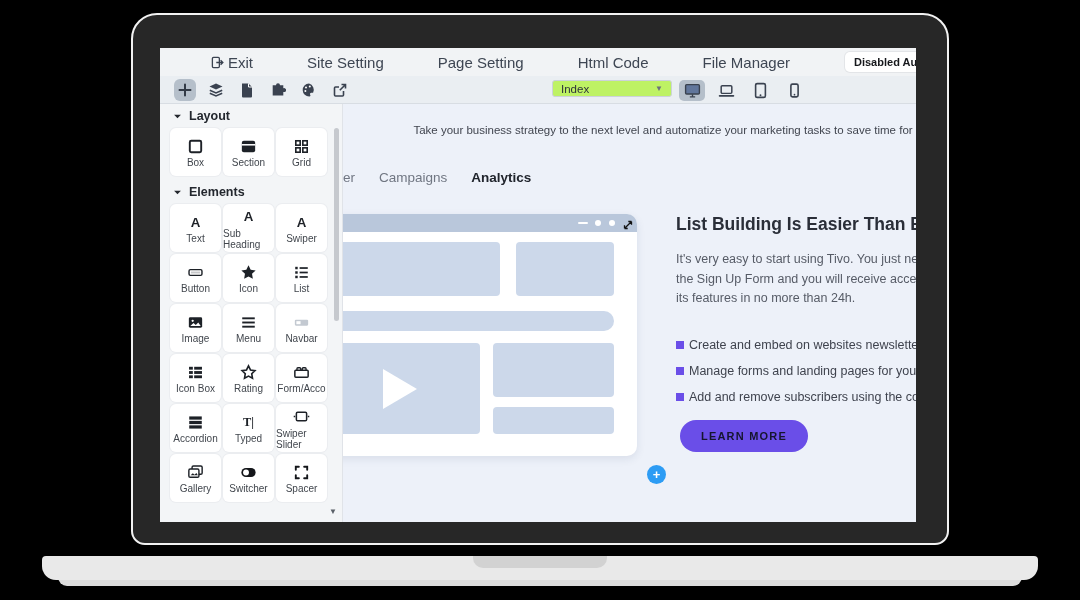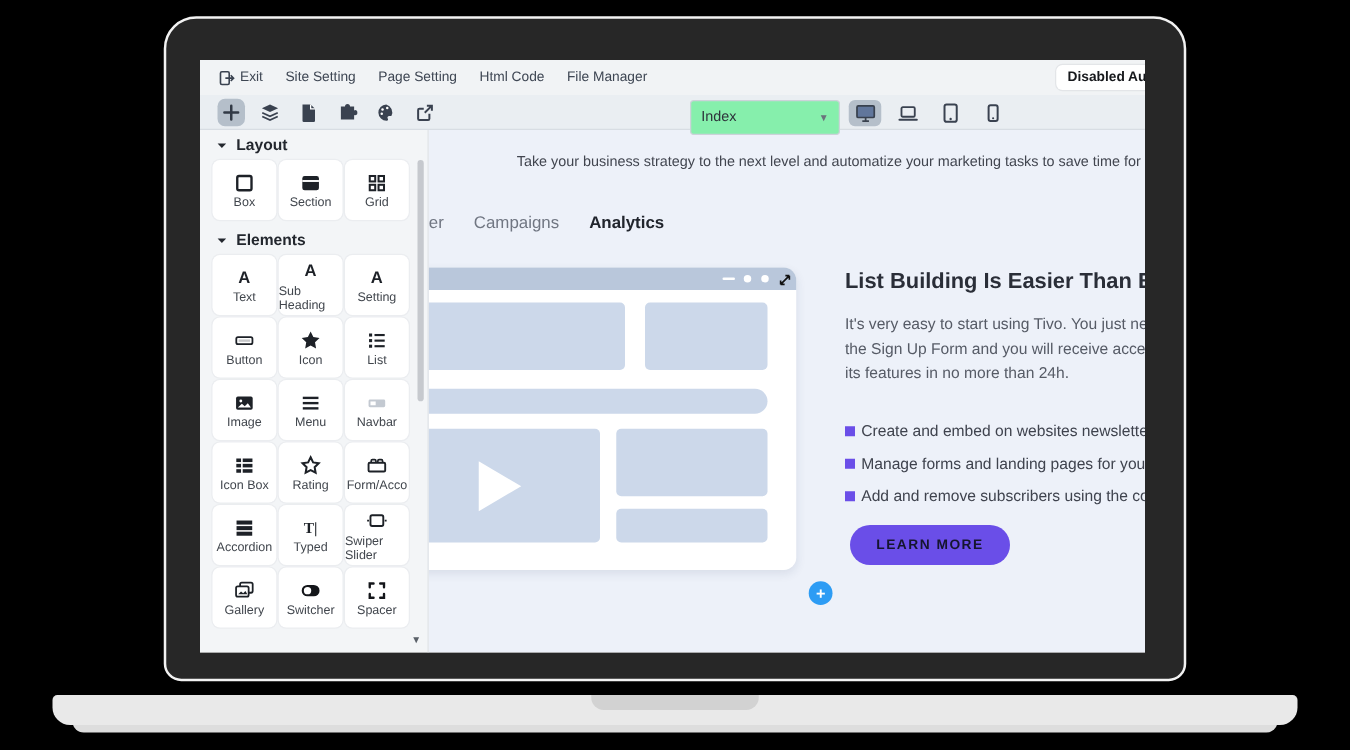--- a/index.html
+++ b/index.html
@@ -16,39 +16,39 @@
           background:#e9e9e9; border-radius:4px 4px 14px 14px; z-index:3;}
   .base-notch { position:absolute; left:473px; top:556px; width:134px; height:12px;
           background:#d2d2d2; border-radius:0 0 10px 10px; z-index:4;}
   .base-lip { position:absolute; left:58px; top:577px; width:964px; height:9px;
           background:#dddddd; border-radius:0 0 12px 12px; z-index:2;}
 
   
   .menubar { position:absolute; left:0; top:0; width:100%; height:28px;
              background:#f1f3f5; display:flex; align-items:center; gap:18px;
              padding-left:15px; z-index:30; }
-  .menu-item { display:flex; align-items:center; gap:4px; font-size:11px;
-               color:#3e4653; cursor:default; white-space:nowrap;}
+  .menu-item { display:flex; align-items:center; gap:4px; font-size:15px;
+               color:#3e4653; cursor:default; white-space:nowrap;margin-left:36px;}
   .menu-item svg { width:13px; height:13px; display:block;}
   .autosave-badge { position:absolute; left:685px; top:4px; height:20px;
              background:#fff; border-radius:5px; box-shadow:0 0 0 1px #e3e5e8;
              font-size:11px; font-weight:bold; color:#16181c; line-height:20px;
              padding:0 9px; white-space:nowrap; z-index:31;}
 
   
   .toolbar { position:absolute; left:0; top:28px; width:100%; height:28px;
              background:#eaeef2; border-bottom:1px solid #d8dde3; z-index:30;}
   .tools { position:absolute; left:14px; top:0; height:28px; display:flex;
            align-items:center; gap:9px;}
   .tool { width:22px; height:22px; border-radius:6px; display:flex;
           align-items:center; justify-content:center; }
   .tool svg { width:16px; height:16px; display:block;}
   .tool.active { background:#b5bfca; }
-  .page-select { position:absolute; left:392px; top:4px; width:120px; height:28px;
-          background:#86efac; border:1px solid #ccd2d9; border-radius:3px;
+  .page-select { position:absolute; left:392px; top:4px; width:120px; height:17px;
+          background:#bef264; border:1px solid #ccd2d9; border-radius:3px;
           display:flex; align-items:center; font-size:11.5px; color:#2e333b;
           padding:0 8px;justify-content:space-between; }
   .page-select .caret { margin-left:auto; font-size:8px; color:#6b727c;}
   .devices { position:absolute; left:519px; top:0; height:28px; display:flex;
              align-items:center; gap:8px;}
   .device { width:26px; height:21px; border-radius:5px; display:flex;
             align-items:center; justify-content:center;}
   .device svg { width:17px; height:17px; display:block;}
   .device.active { background:#b5bfca;}
 
@@ -310,21 +310,21 @@
                 </svg>
               </div>
               <div class="clabel">Sub Heading</div>
             </div>
             <div class="card">
               <div class="cicon">
                 <svg viewBox="0 0 20 20">
                   <text x="10" y="14.5" text-anchor="middle" font-size="14" font-weight="bold" fill="#1d2127" font-family="Liberation Sans,sans-serif">A</text>
                 </svg>
               </div>
-              <div class="clabel">Setting</div>
+              <div class="clabel">Swiper</div>
             </div>
             <div class="card">
               <div class="cicon">
                 <svg viewBox="0 0 20 20">
                   <rect x="3.2" y="7" width="13.6" height="6" rx="1.4" fill="none" stroke="#1d2127" stroke-width="1.5"></rect>
                   <rect x="5.2" y="9" width="9.6" height="2" fill="#1d2127" opacity=".25"></rect>
                 </svg>
               </div>
               <div class="clabel">Button</div>
             </div>

